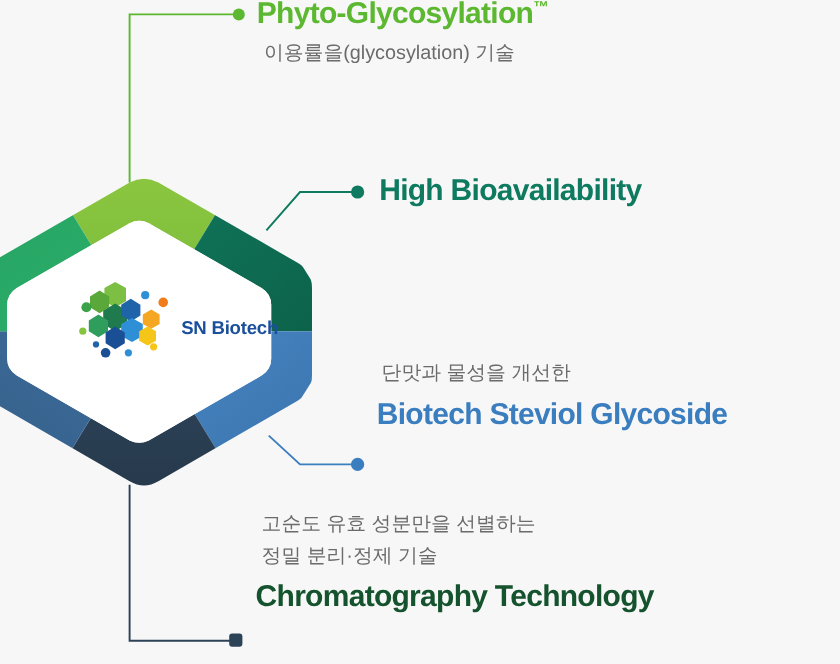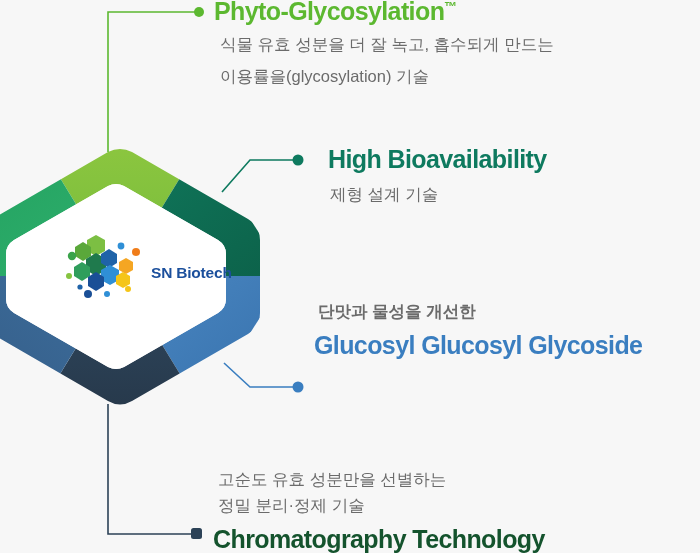--- a/index.html
+++ b/index.html
@@ -31,29 +31,29 @@
     color:#6b6b6b;
     line-height:1.58;
     white-space:nowrap;
     margin:0;
   }
 
   #callout-1{left:214px;top:-2px;}
   #callout-1 .c-title{color:#5cb830;}
   #callout-1 .c-desc{margin-top:6px;margin-left:6px;}
 
-  #callout-2{left:328px;top:146px;}
+  #callout-2{left:316px;top:146px;}
   #callout-2 .c-title{color:#0e7a5f;}
   #callout-2 .c-desc{margin-top:8px;margin-left:2px;}
 
   #callout-3{left:316px;top:298px;}
   #callout-3 .c-title{color:#3a7ec0;margin-top:8px;margin-left:-2px;}
-  #callout-3 .c-desc{margin-left:2px;font-weight:bold;}
+  #callout-3 .c-desc{margin-left:2px;}
 
-  #callout-4{left:214px;top:466px;}
+  #callout-4{left:214px;top:424px;}
   #callout-4 .c-title{color:#14532d;margin-top:8px;margin-left:-1px;}
   #callout-4 .c-desc{margin-left:4px;}
 
   .logo-text{
     font-size:15.5px;font-weight:bold;fill:#1b4f9c;
     font-family:"Liberation Sans","DejaVu Sans",sans-serif;
     letter-spacing:-0.2px;
   }
 </style>
 </head>
@@ -169,32 +169,30 @@
     </g>
 
     <g>
       <path fill="none" stroke="#2c4257" stroke-width="1.6" d="M 108 404 L 108 534 L 193 534"></path>
       <rect x="191" y="528" width="11" height="11" rx="2.5" fill="#2c4257"></rect>
     </g>
   </svg>
 
   <div class="callout" id="callout-1">
     <div class="c-title"><span>Phyto-Glycosylation</span><span class="tm">™</span></div>
-    <div class="c-desc">식물 유효 성분을 더 잘 녹고, 흡수되게 만드는</div>
     <div class="c-desc">이용률을(glycosylation) 기술</div>
   </div>
 
   <div class="callout" id="callout-2">
     <div class="c-title">High Bioavailability</div>
-    <div class="c-desc">제형 설계 기술</div>
   </div>
 
   <div class="callout" id="callout-3">
     <div class="c-desc">단맛과 물성을 개선한</div>
-    <div class="c-title">Glucosyl Glucosyl Glycoside</div>
+    <div class="c-title">Biotech Steviol Glycoside</div>
   </div>
 
   <div class="callout" id="callout-4">
     <div class="c-desc">고순도 유효 성분만을 선별하는</div>
     <div class="c-desc">정밀 분리·정제 기술</div>
     <div class="c-title">Chromatography Technology</div>
   </div>
 
 </div>
 

